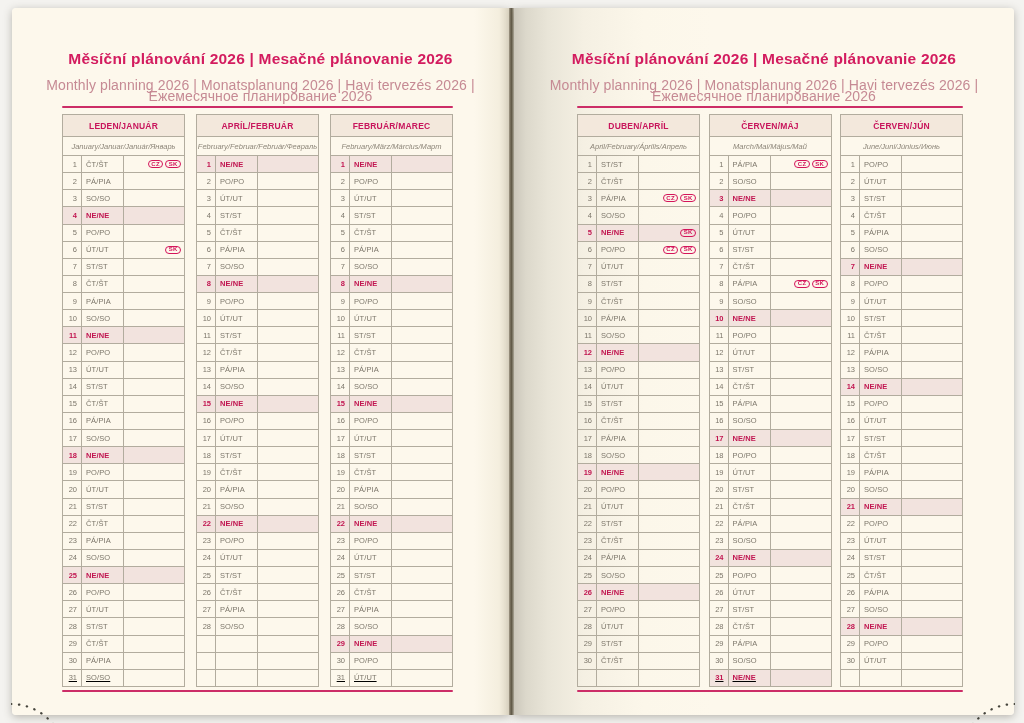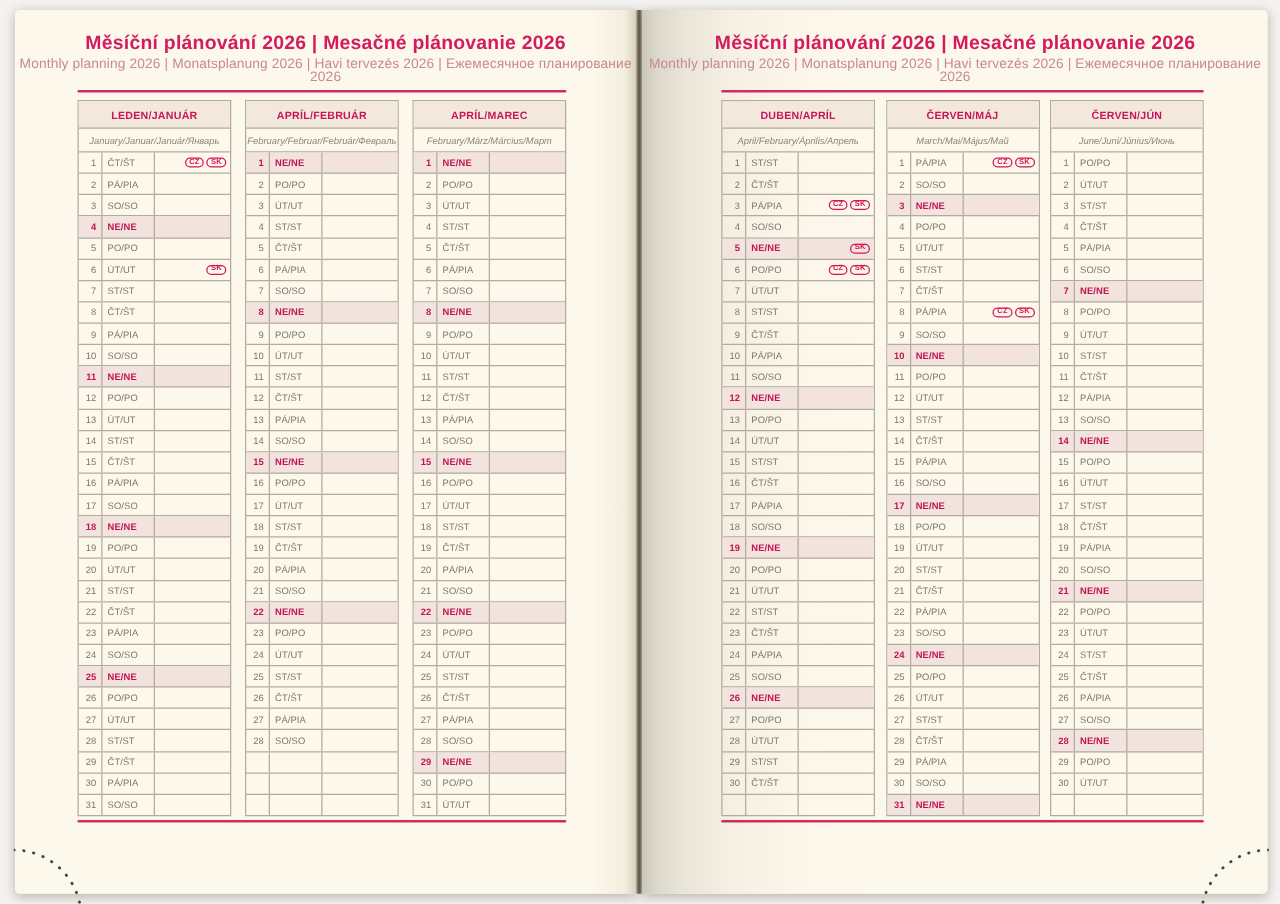--- a/index.html
+++ b/index.html
@@ -22,26 +22,26 @@
     left:514px;width:500px;
     background:linear-gradient(90deg,#cbc7bb 0px,#dcd8cb 12px,#e9e5d8 34px,#f5f0e3 70px,#fcf7ea 130px,#fdf8ec 200px);
     border-radius:0 4px 4px 0;
   }
   .gutter{
     position:absolute;top:8px;left:509px;width:5px;height:707px;
     background:linear-gradient(90deg,#a89f8d 0%,#5f5846 45%,#7b7462 65%,#c3bdae 100%);
   }
   .page-inner{position:relative;width:100%;height:100%;}
   .page-title{
-    margin-top:18px;text-align:center;
+    margin-top:42px;text-align:center;
     color:#d31c5f;font-size:15.5px;font-weight:bold;letter-spacing:.2px;line-height:18px;
   }
   .page-subtitle{
-    margin-top:2px;text-align:center;
-    color:#c68a94;font-size:11px;line-height:11px;letter-spacing:.1px;
+    margin-top:12px;text-align:center;
+    color:#c68a94;font-size:14px;line-height:11px;letter-spacing:.1px;
   }
   .content{margin-top:4px;}
   .page-left .content{padding:0 56px 0 50px;}
   .page-right .content{padding:0 51px 0 63px;}
   .rule{height:2px;background:#cc2d67;border-radius:1px;}
   .rule.bottom{margin-top:3px;}
   .months-row{display:flex;justify-content:space-between;margin-top:6px;}
   .month{
     width:123px;height:573px;display:flex;flex-direction:column;
     border:1px solid #b2ac9e;box-sizing:border-box;
@@ -50,21 +50,21 @@
     height:21px;flex:0 0 21px;background:#f3e8dc;border-bottom:1px solid #b2ac9e;
     color:#c8155c;font-weight:bold;font-size:8.5px;letter-spacing:.2px;
     display:flex;align-items:center;justify-content:center;
   }
   .month-sub{
     height:18px;flex:0 0 18px;border-bottom:1px solid #b2ac9e;
     color:#8d8679;font-size:7.5px;
     display:flex;align-items:center;justify-content:center;white-space:nowrap;font-style:italic;
   }
   .day-row{flex:1;display:flex;border-bottom:1px solid #b2ac9e;min-height:0;}
-  .day-row:last-child{border-bottom:none;}
+  .day-row:last-child{border-bottom:none;text-decoration:underline;}
   .cell{box-sizing:border-box;}
   .cell.num{
     width:19px;flex:0 0 19px;border-right:1px solid #b2ac9e;
     font-size:7.5px;color:#7c766a;
     display:flex;align-items:center;justify-content:flex-end;padding-right:4px;
   }
   .cell.dow{
     width:42px;flex:0 0 42px;border-right:1px solid #b2ac9e;
     font-size:7.5px;color:#7c766a;letter-spacing:.1px;
     display:flex;align-items:center;padding-left:4px;white-space:nowrap;
@@ -413,21 +413,21 @@
               <div class="cell dow"></div>
               <div class="cell note"></div>
             </div>
             <div class="day-row">
               <div class="cell num"></div>
               <div class="cell dow"></div>
               <div class="cell note"></div>
             </div>
           </div>
           <div class="month">
-            <div class="month-header">APRÍL/MAREC</div>
+            <div class="month-header">FEBRUÁR/MAREC</div>
             <div class="month-sub">February/März/Március/Март</div>
             <div class="day-row sunday">
               <div class="cell num">1</div>
               <div class="cell dow">NE/NE</div>
               <div class="cell note"></div>
             </div>
             <div class="day-row">
               <div class="cell num">2</div>
               <div class="cell dow">PO/PO</div>
               <div class="cell note"></div>

